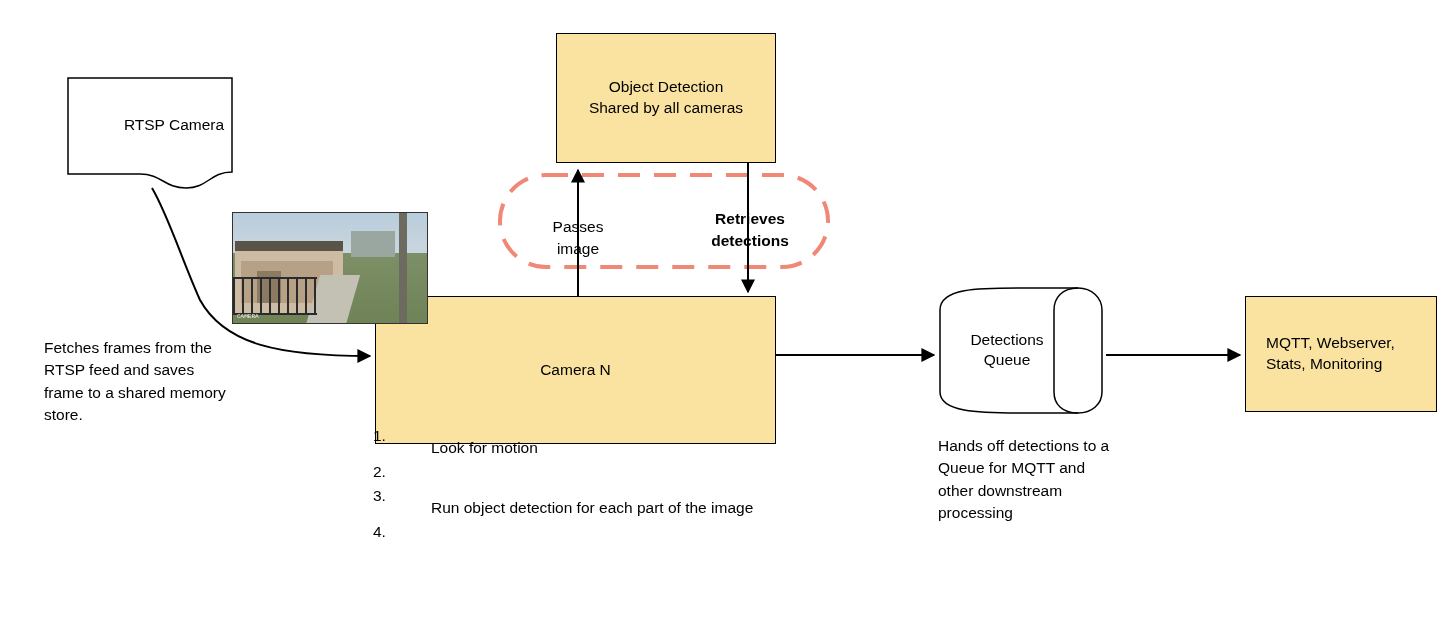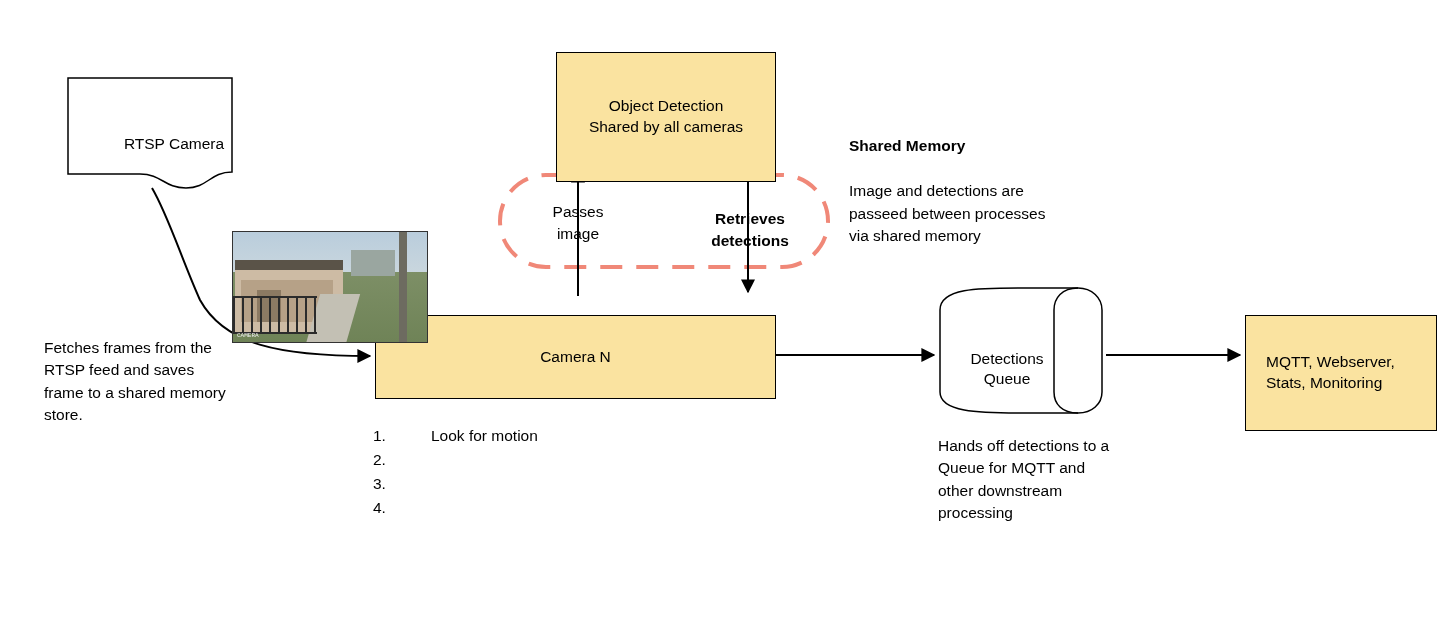--- a/index.html
+++ b/index.html
@@ -20,21 +20,20 @@
     position: absolute;
     left: 0;
     top: 0;
     width: 1448px;
     height: 625px;
     pointer-events: none;
   }
   .node {
     position: absolute;
     box-sizing: border-box;
-    margin-top: 19px;
   }
   .box {
     background: #fae3a0;
     border: 1.5px solid #000000;
     display: flex;
     flex-direction: column;
     align-items: center;
     justify-content: center;
     text-align: center;
     font-size: 15.5px;
@@ -75,21 +74,21 @@
     left: 556px;
     top: 33px;
     width: 220px;
     height: 130px;
   }
   
   #camera-n {
     left: 375px;
     top: 296px;
     width: 401px;
-    height: 84px;
+    height: 148px;
   }
   
   #mqtt-box {
     left: 1245px;
     top: 296px;
     width: 192px;
     height: 116px;
     text-align: left;
     align-items: flex-start;
     padding-left: 20px;
@@ -198,21 +197,21 @@
     top: 113px;
     width: 215px;
   }
   #fetches-note {
     left: 44px;
     top: 337px;
     width: 185px;
   }
   #passes-image-label {
     left: 522px;
-    top: 201px;
+    top: 216px;
     width: 112px;
   }
   #retrieves-label {
     left: 690px;
     top: 208px;
     width: 120px;
     font-weight: bold;
   }
   #hands-off-note {
     left: 938px;
@@ -231,20 +230,21 @@
   #camera-steps .step {
     display: flex;
     margin-bottom: 2px;
   }
   #camera-steps .num {
     width: 58px;
     flex: 0 0 58px;
   }
   #camera-steps .txt {
     flex: 1 1 auto;
+    margin-top: 12px;
   }
 </style>
 </head>
 <body>
 
 <div id="canvas">
 
   <svg class="svg-layer" viewBox="0 0 1448 625">
     <defs>
       <marker id="arrow" viewBox="0 0 10 10" refX="9" refY="5" markerWidth="7" markerHeight="7" orient="auto-start-reverse">
@@ -305,38 +305,35 @@
       <div class="thumb-pole"></div>
       <div class="thumb-stamp">CAMERA</div>
     </div>
   </div>
 
   <div class="label-text label-center" id="passes-image-label">Passes
 image</div>
   <div class="label-text label-center" id="retrieves-label">Retrieves
 detections</div>
 
-  <div class="label-text" id="shared-memory-note">
-    <div class="bold">Shared Memory</div>
-    <div>Image and detections are passeed between processes via shared memory</div>
-  </div>
 
   <div class="label-text" id="fetches-note">Fetches frames from the RTSP feed and saves frame to a shared memory store.</div>
 
   <div class="label-text" id="hands-off-note">Hands off detections to a Queue for MQTT and other downstream processing</div>
 
   <div id="camera-steps">
     <div class="step">
       <div class="num">1.</div>
       <div class="txt">Look for motion</div>
     </div>
     <div class="step">
       <div class="num">2.</div>
     </div>
     <div class="step">
       <div class="num">3.</div>
+      <div class="txt">Run object detection for each part of the image</div>
     </div>
     <div class="step">
       <div class="num">4.</div>
     </div>
   </div>
 
 </div>
 
 </body></html>

